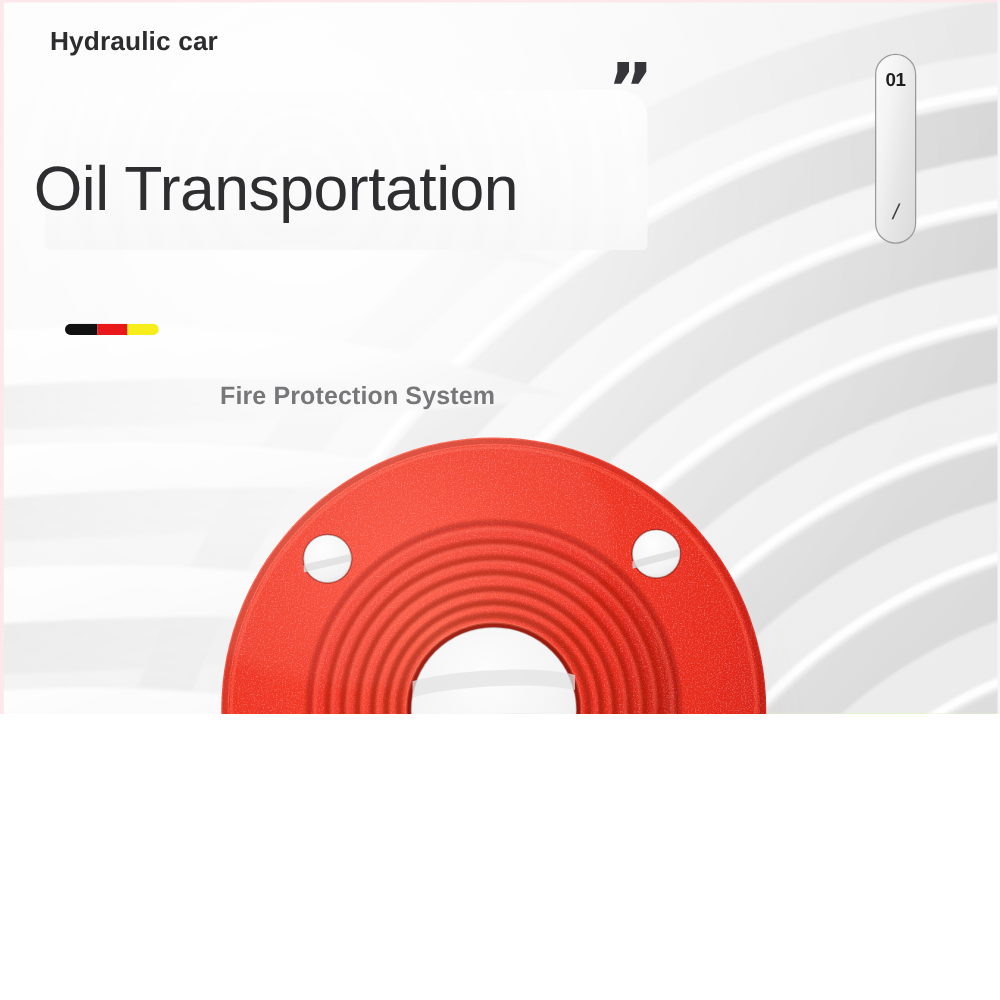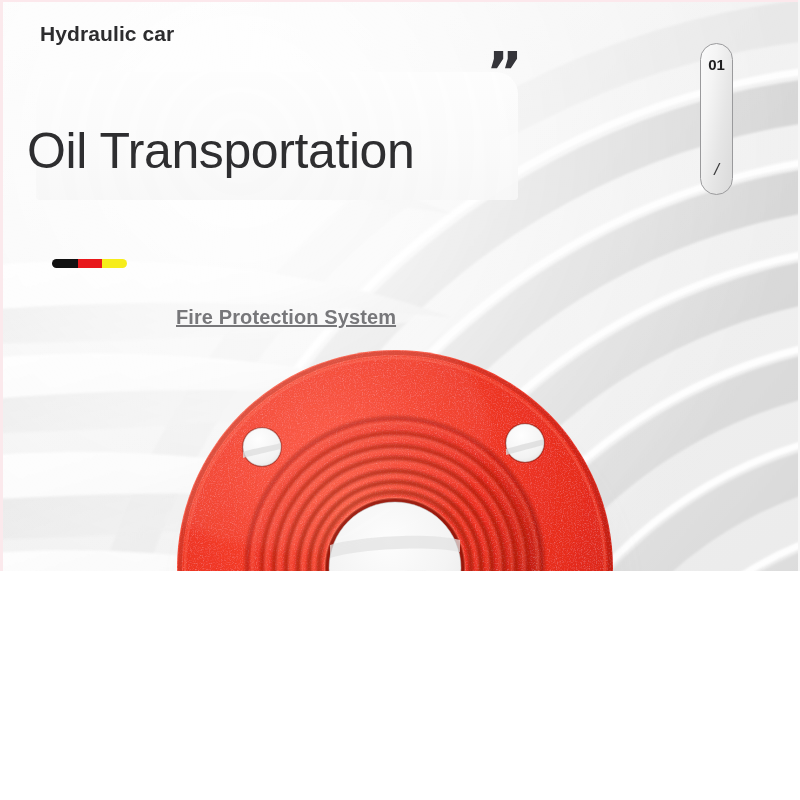--- a/index.html
+++ b/index.html
@@ -75,21 +75,20 @@
   }
   .subtitle {
     position: absolute;
     left: 176px;
     top: 306px;
     font-size: 20px;
     font-weight: 700;
     letter-spacing: .1px;
     color: #77777a;
     white-space: nowrap;
-    text-decoration: underline;
   }
 
   
   .accent-bar {
     position: absolute;
     left: 52px;
     top: 259px;
     width: 75px;
     height: 9px;
     border-radius: 5px;

